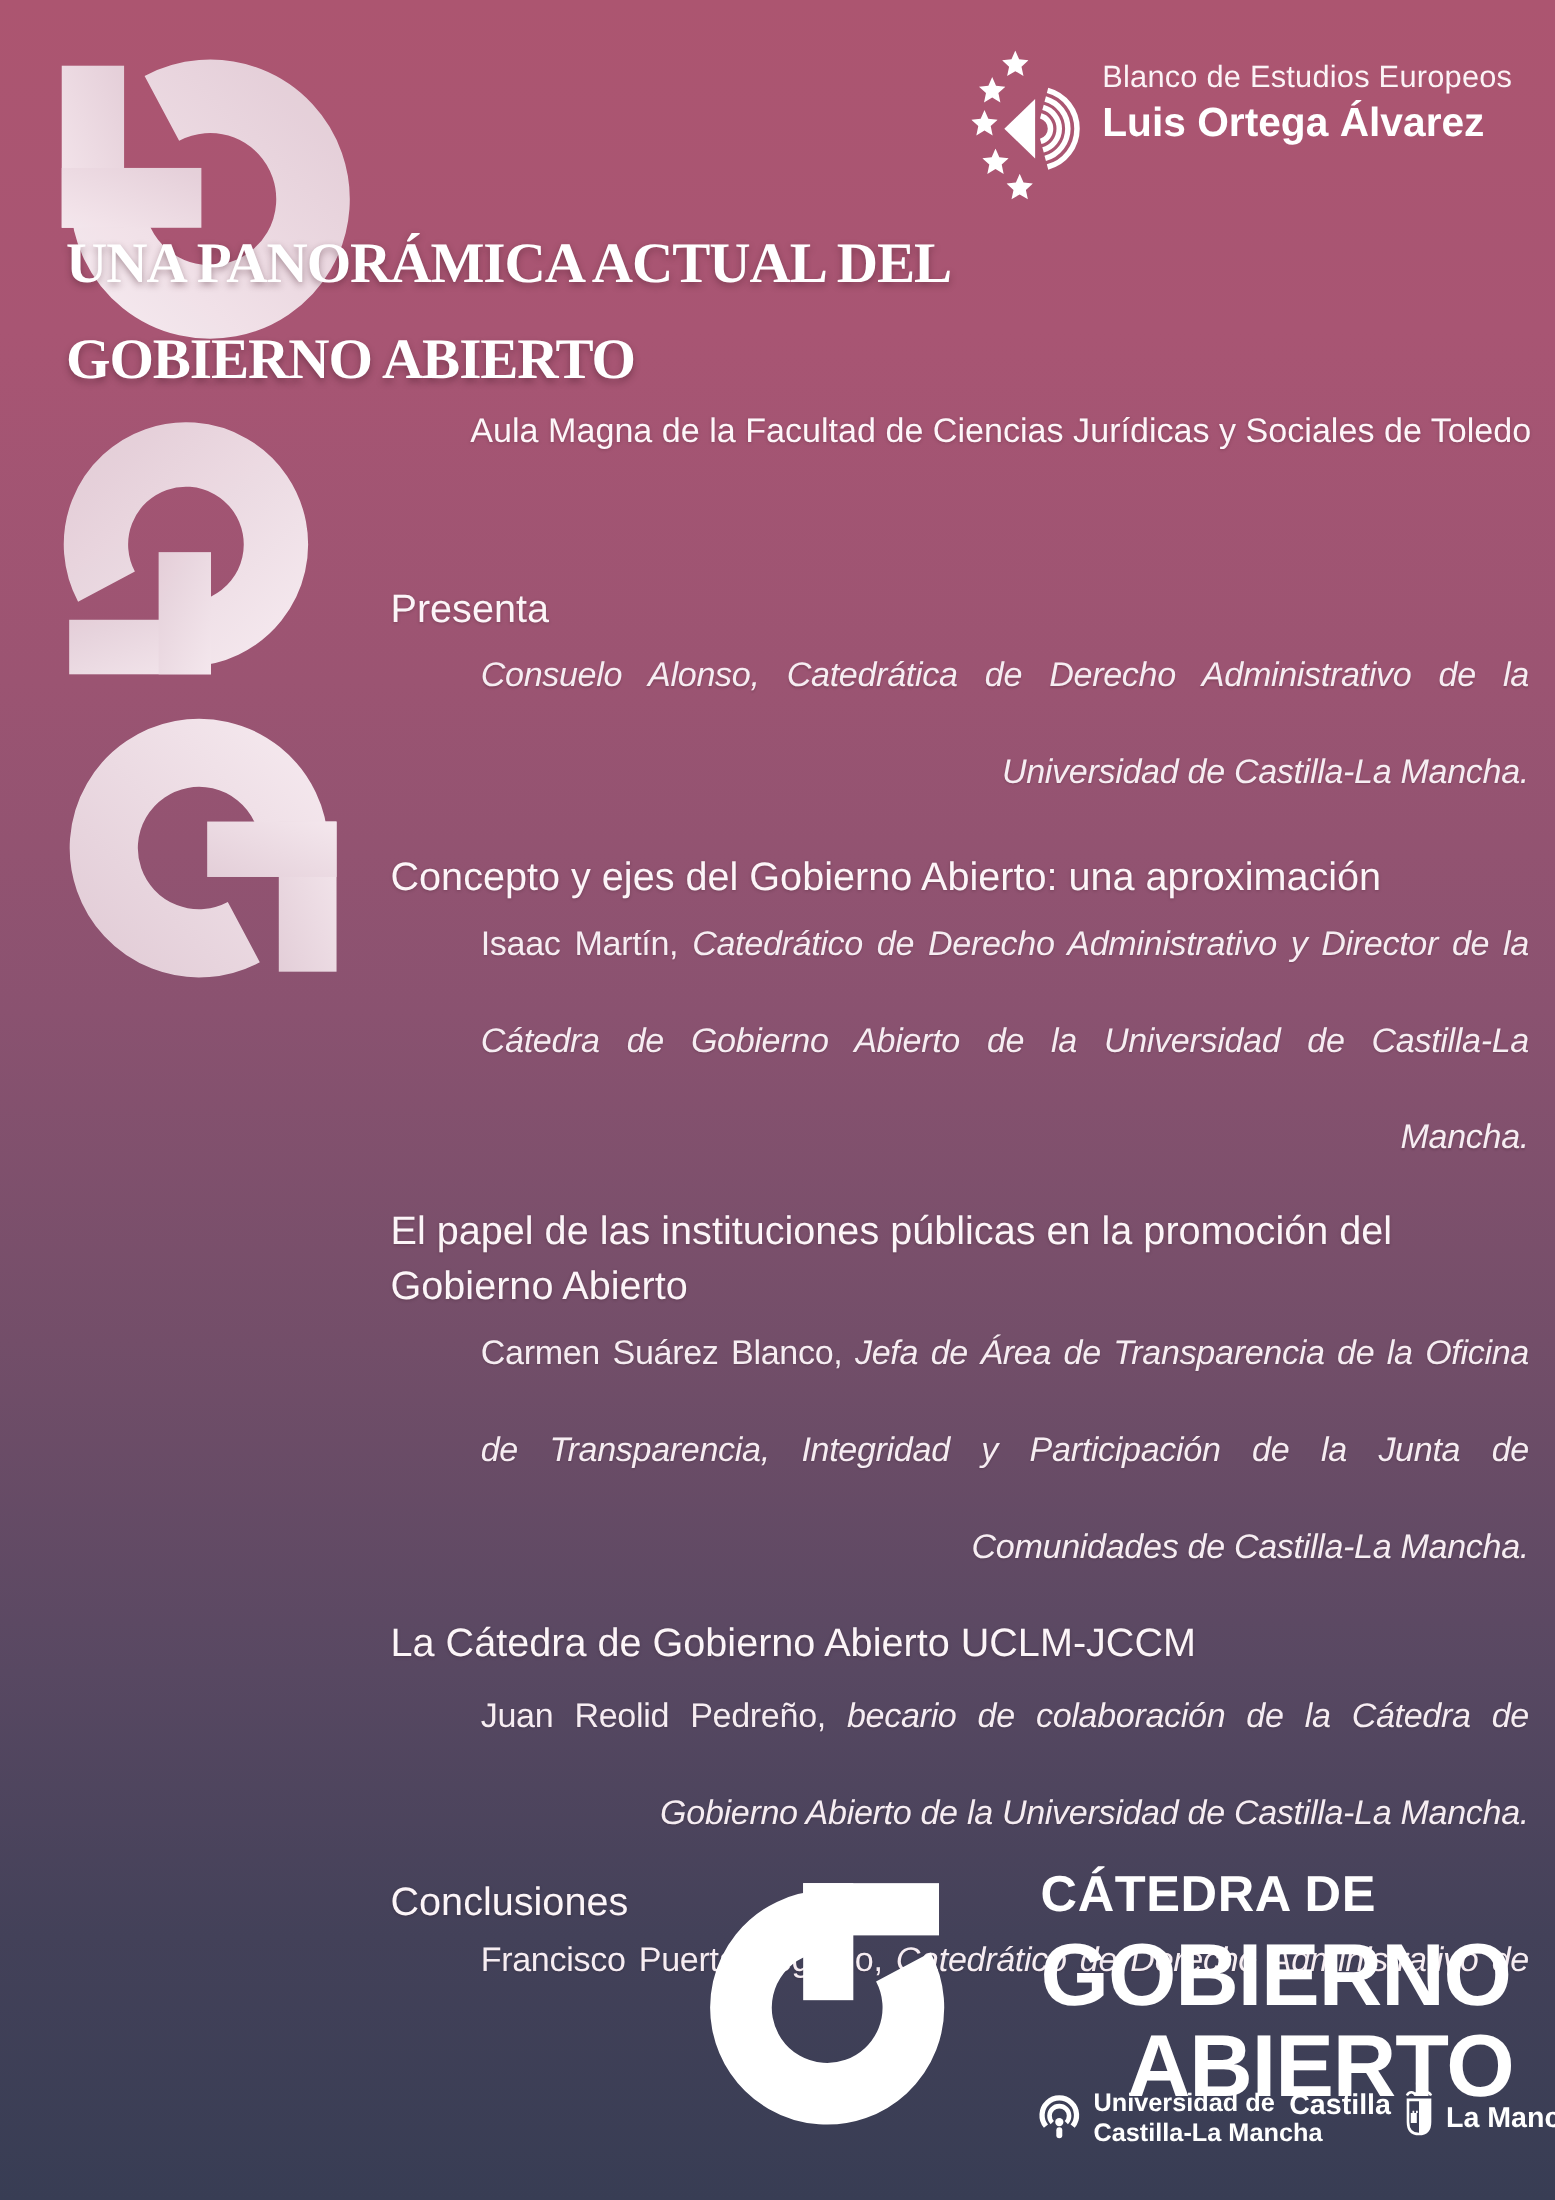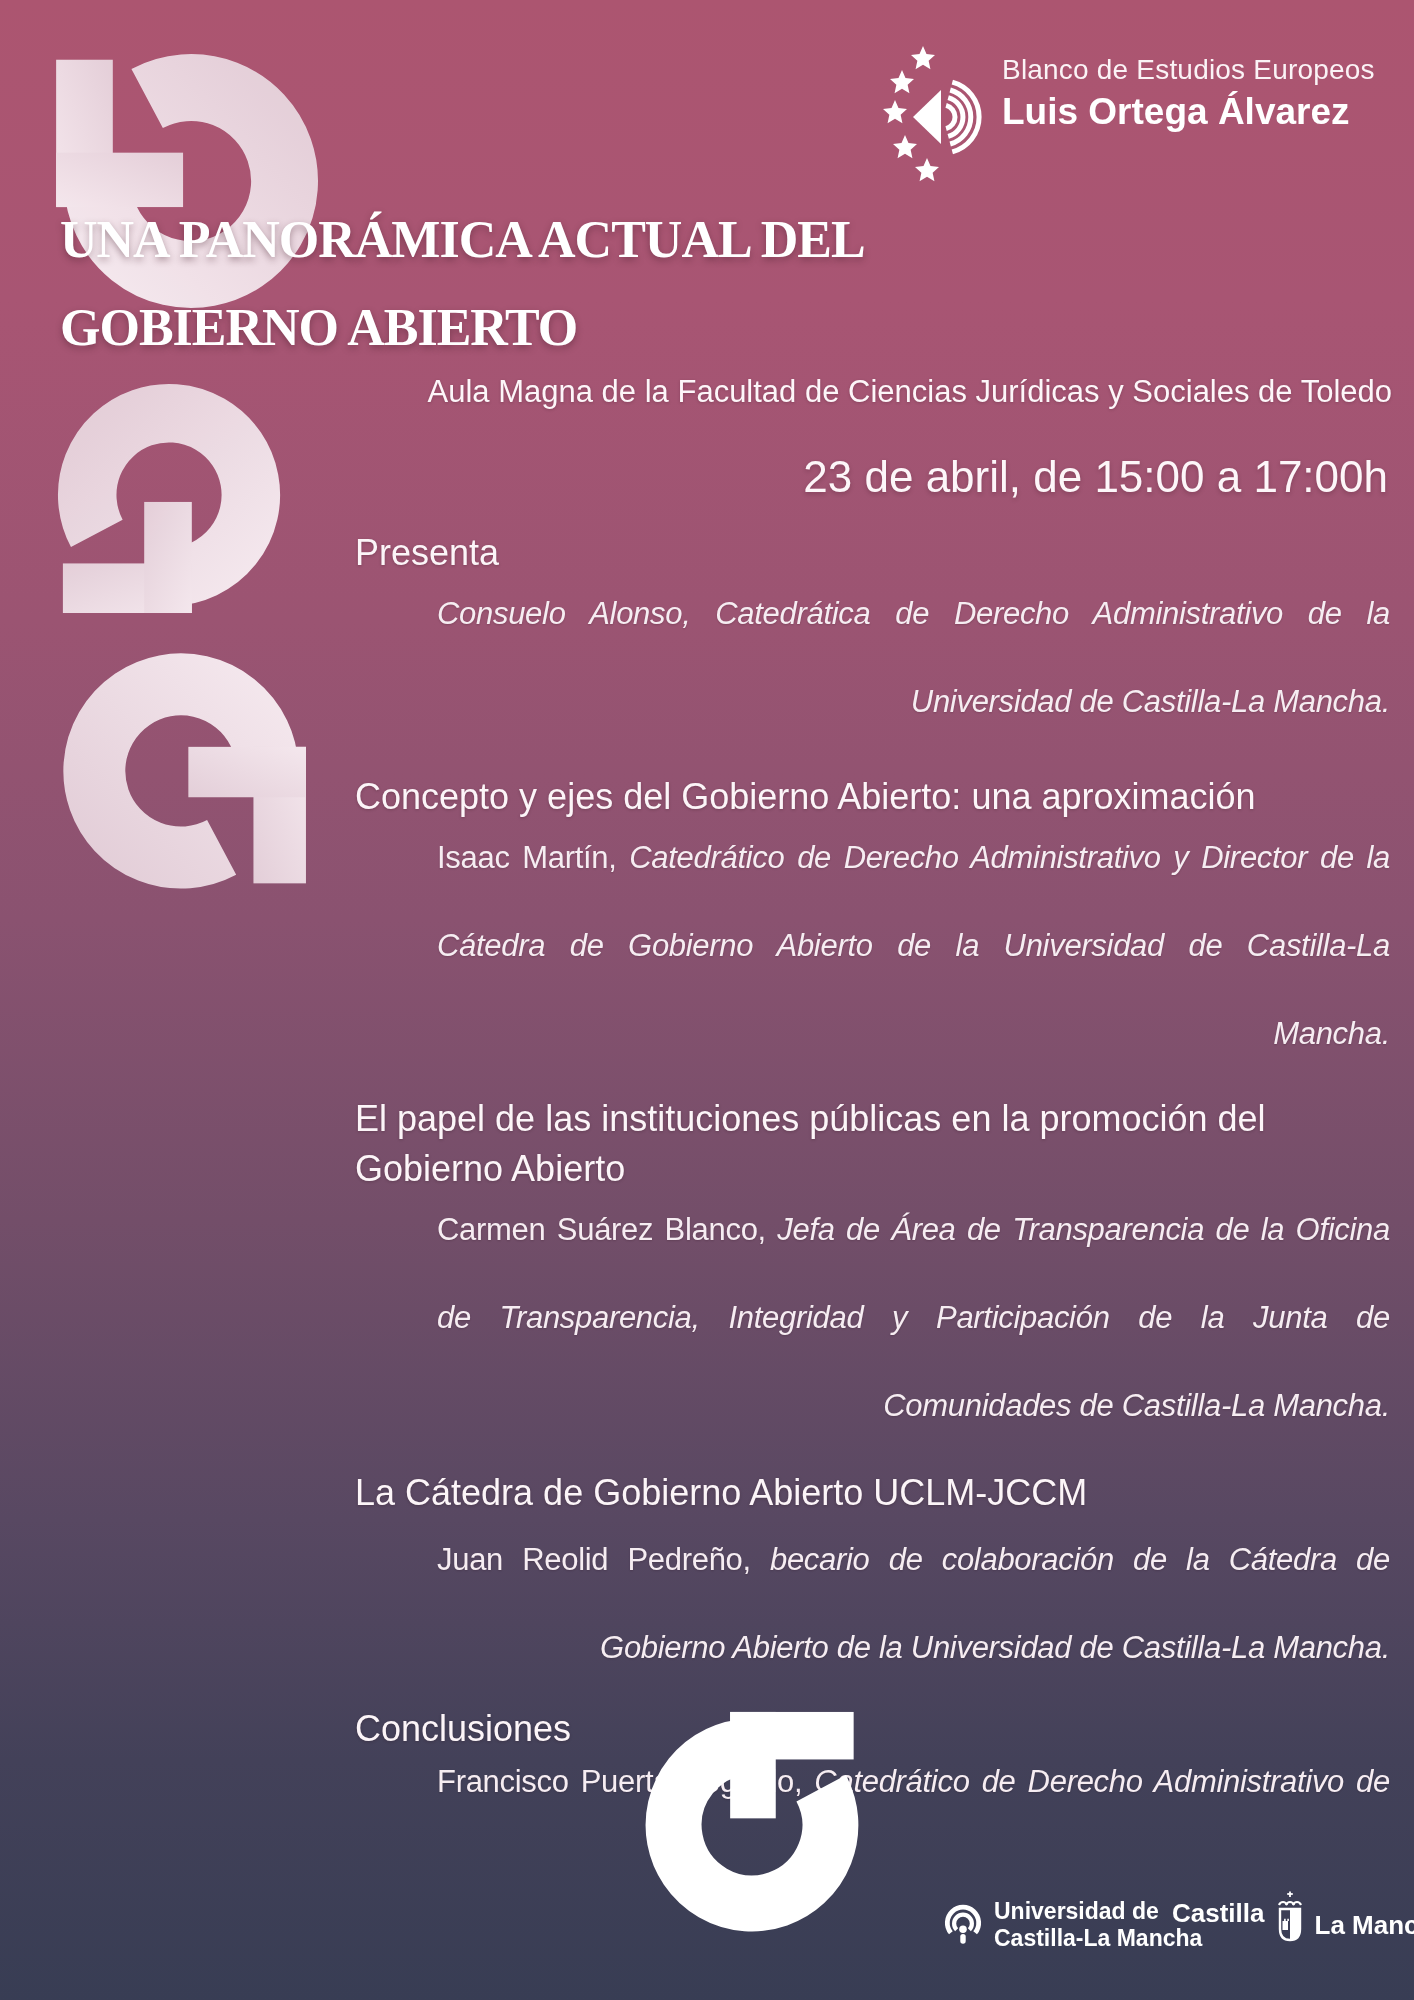--- a/index.html
+++ b/index.html
@@ -136,21 +136,20 @@
       <div class="cee-l1">Blanco de Estudios Europeos</div>
       <div class="cee-l2">Luis Ortega Álvarez</div>
     </div>
   </div>
 
   <div class="title">
     <div>UNA PANORÁMICA ACTUAL DEL</div>
     <div>GOBIERNO ABIERTO</div>
   </div>
   <div class="subtitle">Aula Magna de la Facultad de Ciencias Jurídicas y Sociales de Toledo</div>
-  <div class="datetime">23 de abril, de 15:00 a 17:00h</div>
 
   <div id="sections">
       <div class="section">
         <div class="h">Presenta</div>
         <div class="para">
           <div class="line jline"><span>Consuelo Alonso, Catedrática de Derecho Administrativo de la</span></div>
           <div class="line"><span>Universidad de Castilla-La Mancha.</span></div>
         </div>
       </div>
       <div class="section">
@@ -183,20 +182,25 @@
           <div class="line jline"><span class="nm">Francisco Puerta Seguido,</span><span> Catedrático de Derecho Administrativo de</span></div>
         </div>
       </div>
     </div>
 
   <svg class="brand-g" width="228" height="228" viewBox="0 0 240 240" fill="#fff">
     <path d="M 192.8 81.3 A 82.5 82.5 0 1 1 117.1 37.6" fill="none" stroke="#fff" stroke-width="59"></path>
     <rect x="97" y="1" width="130" height="50"></rect>
     <rect x="97" y="1" width="48" height="112"></rect>
   </svg>
+  <div class="brand-text">
+    <div class="brand-l1">CÁTEDRA DE</div>
+    <div class="brand-l2">GOBIERNO</div>
+    <div class="brand-l3">ABIERTO</div>
+  </div>
 
   <div class="uclm">
     <svg width="46" height="46" viewBox="0 0 44 44">
       <g fill="none" stroke="#fff">
         <path d="M 10.4 29.5 A 15 15 0 1 1 33.6 29.5" stroke-width="4.6"></path>
         <path d="M 15.9 26.5 A 8.5 8.5 0 1 1 28.1 26.5" stroke-width="4"></path>
       </g>
       <circle cx="22" cy="26" r="3.6" fill="#fff"></circle>
       <rect x="19.4" y="30.5" width="5.2" height="9.5" rx="2.6" fill="#fff"></rect>
     </svg>

